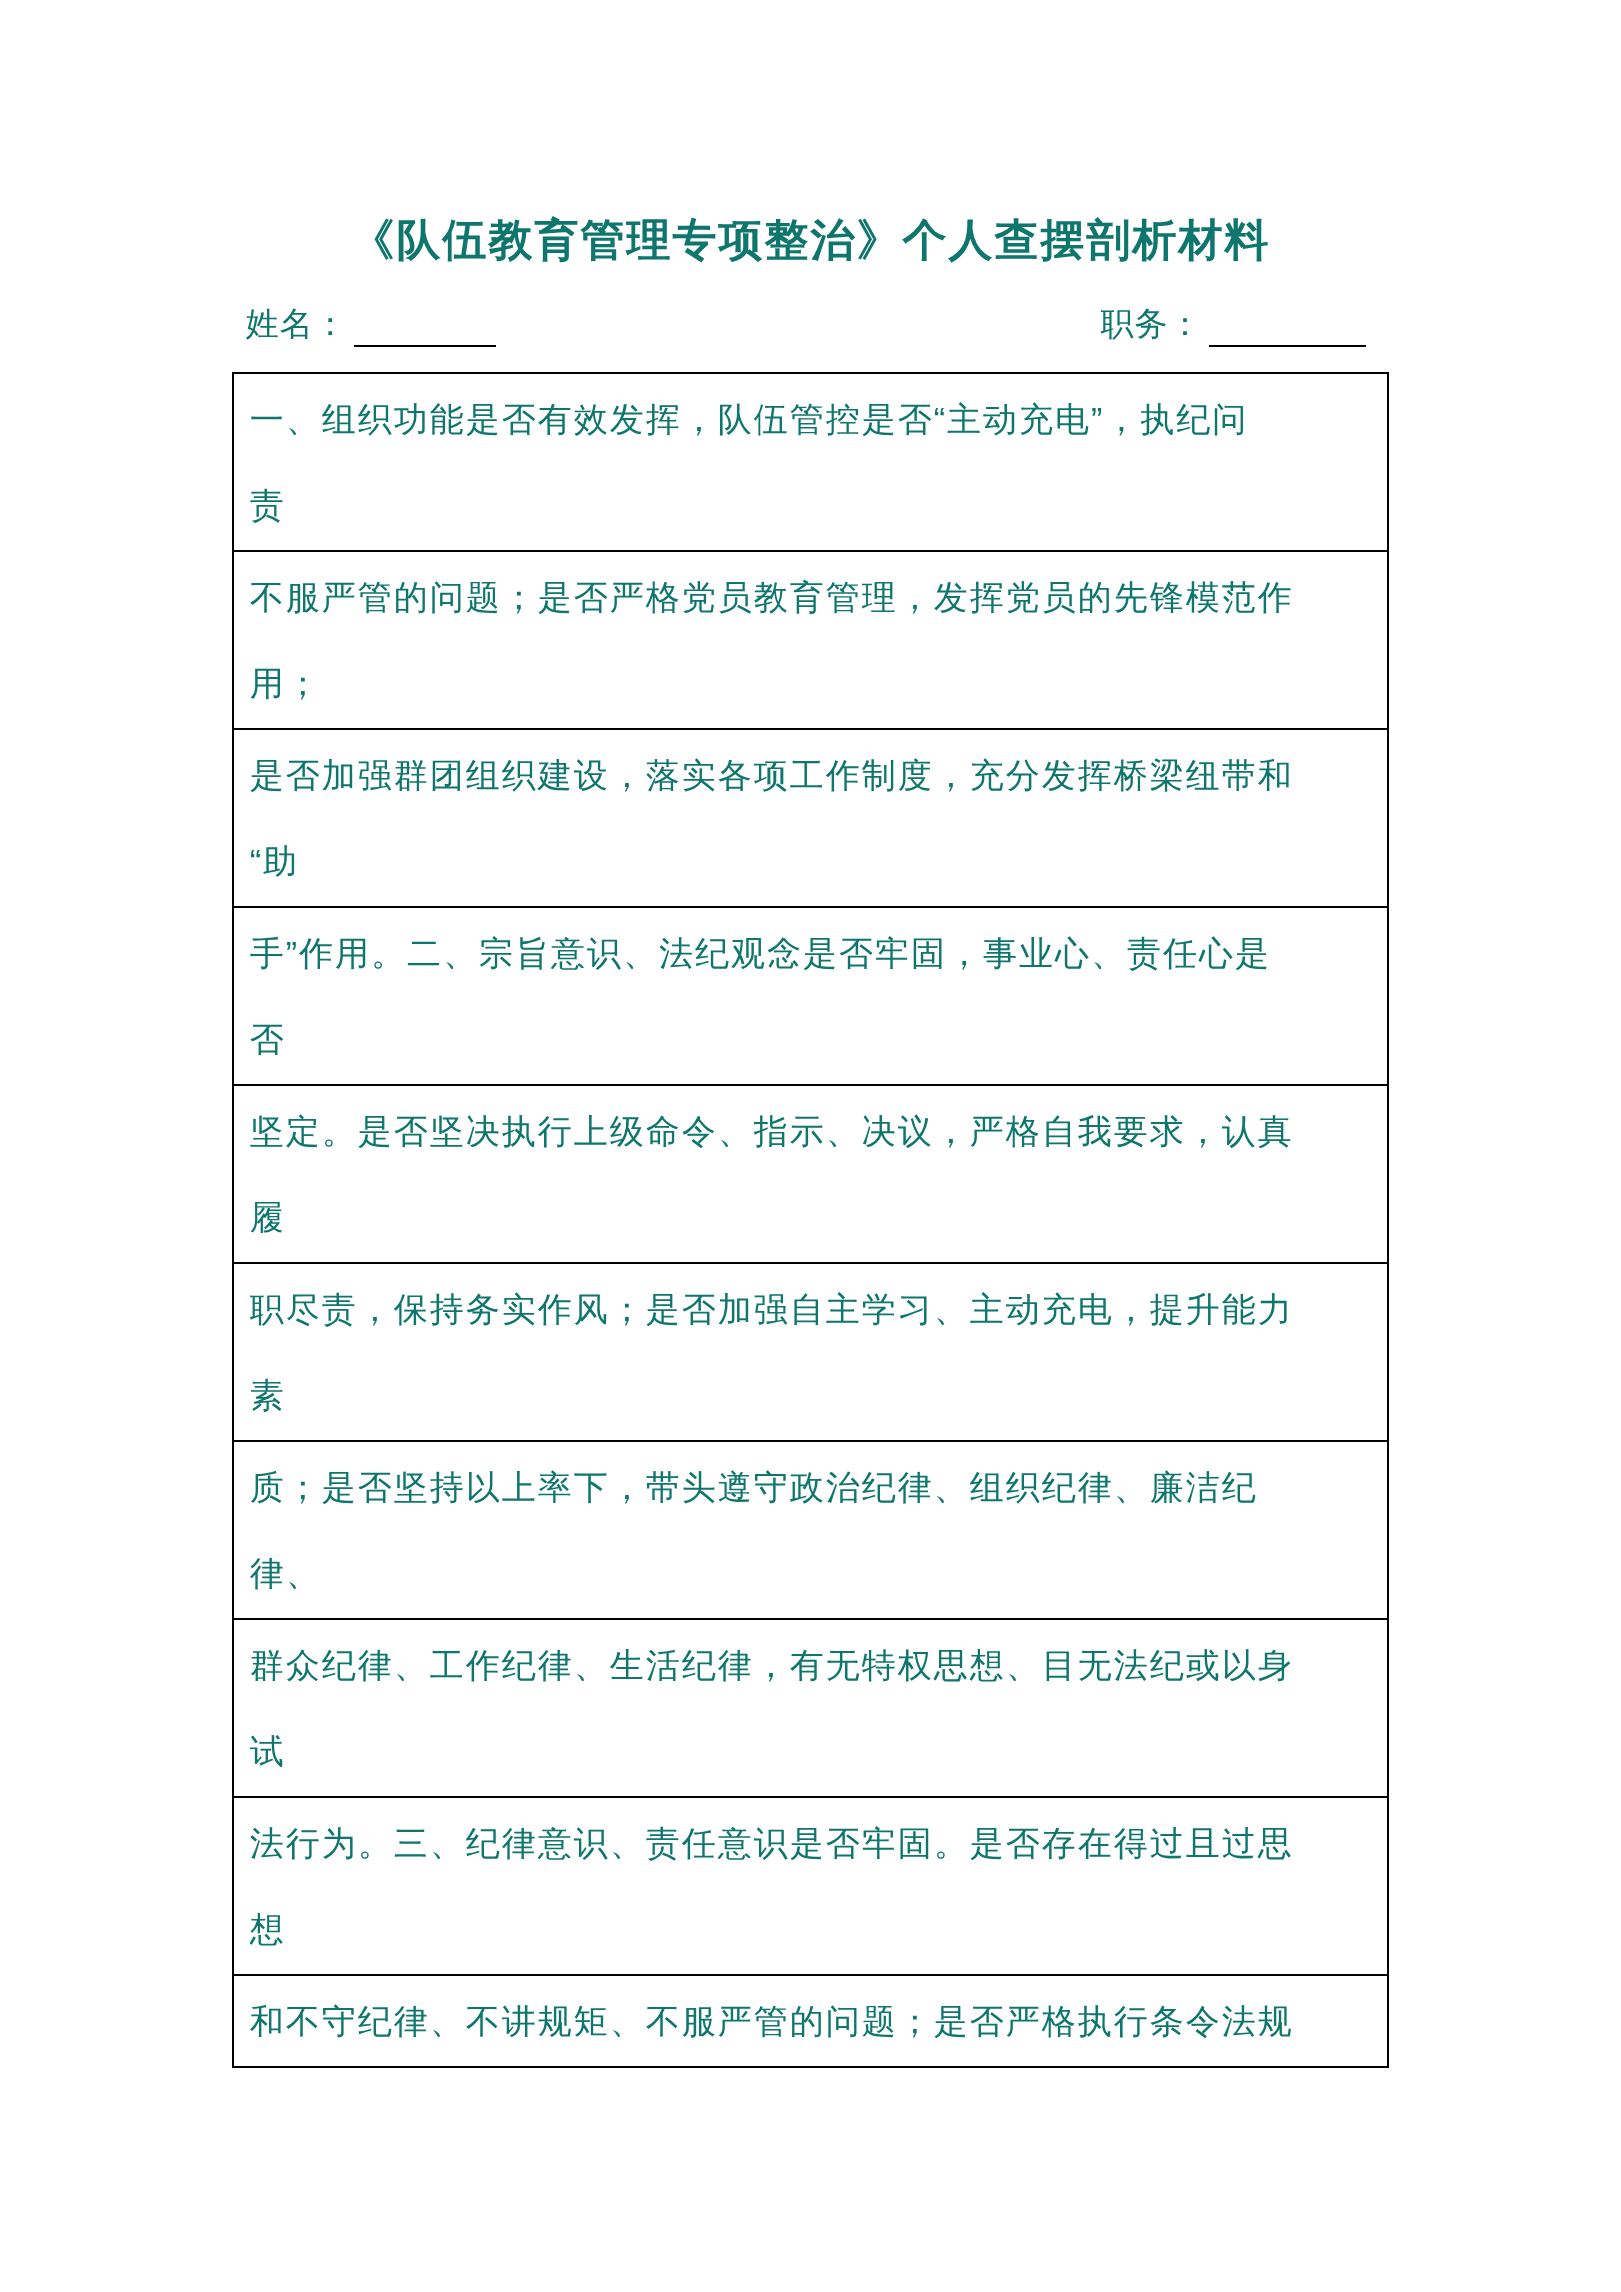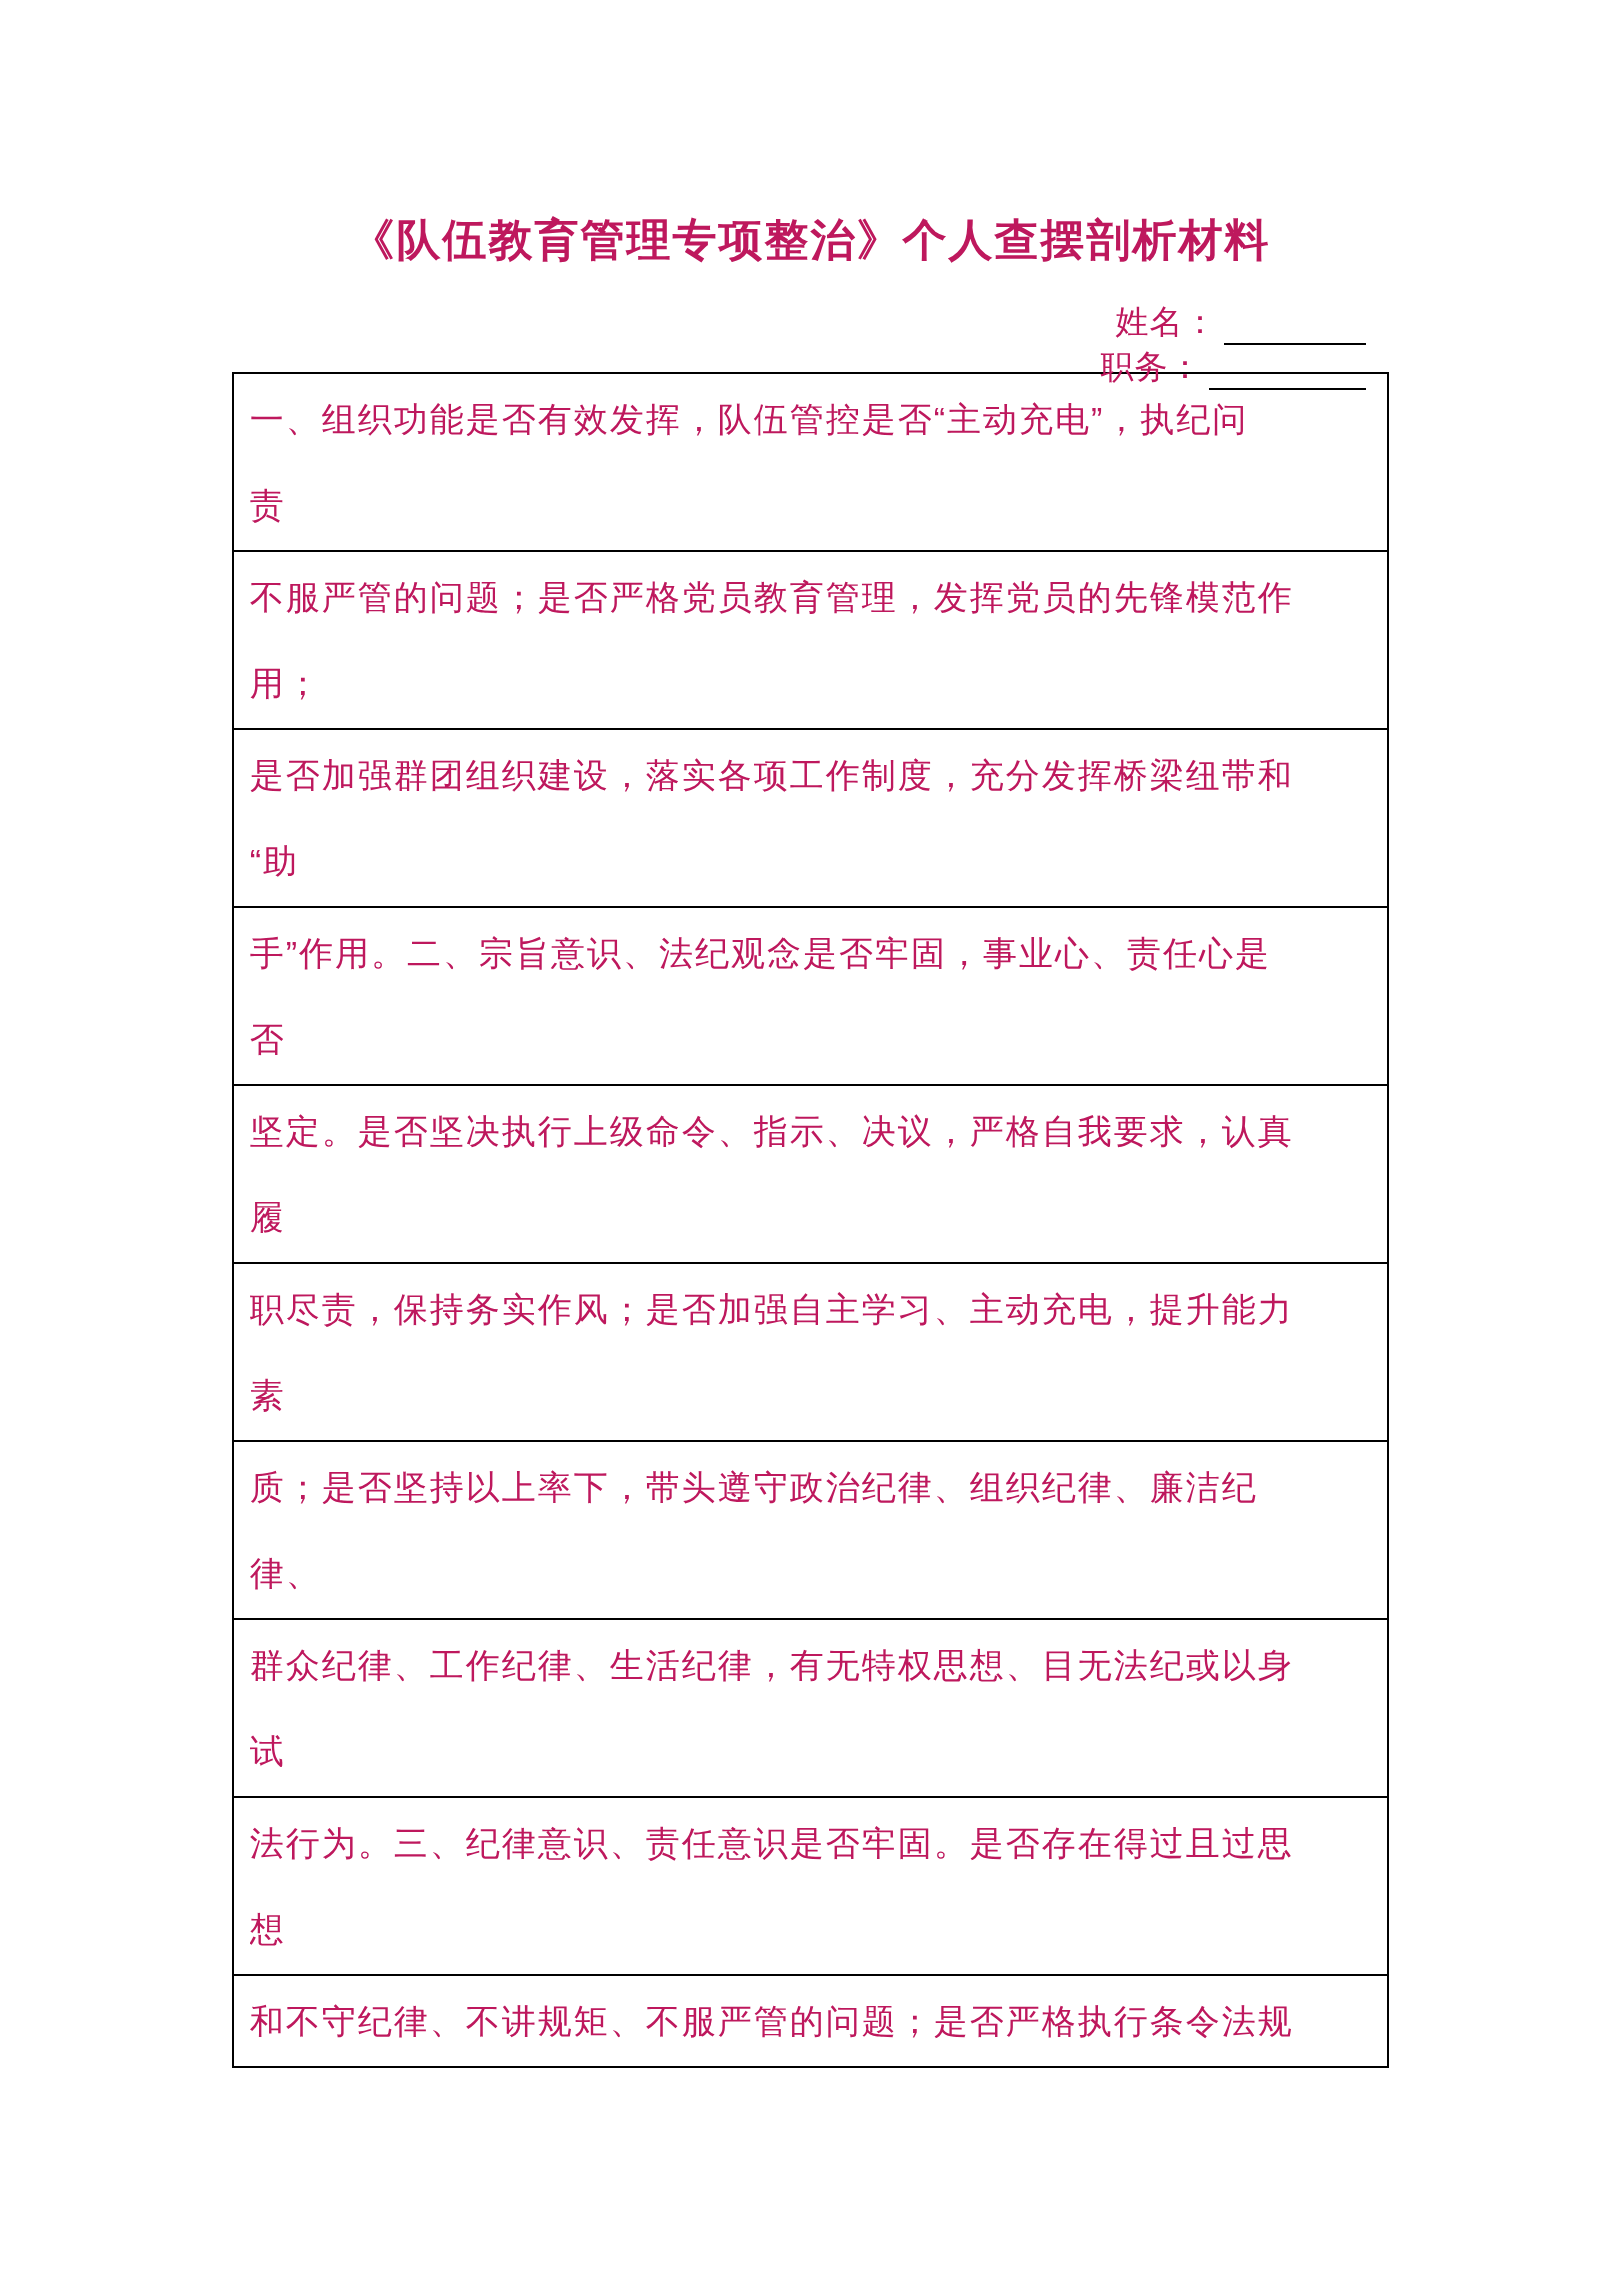--- a/index.html
+++ b/index.html
@@ -5,21 +5,21 @@
   html, body {
     margin: 0;
     padding: 0;
     background: #ffffff;
   }
   .page {
     position: relative;
     width: 1621px;
     height: 2293px;
     background: #ffffff;
-    color: #be185d;
+    color: #0f766e;
     font-family: "Liberation Sans", sans-serif;
     overflow: hidden;
     box-sizing: border-box;
   }
   .doc-title {
     margin: 0;
     padding-top: 214px;
     text-align: center;
     font-size: 44px;
     font-weight: 700;
@@ -33,21 +33,20 @@
   .fields-row {
     display: flex;
     justify-content: space-between;
     align-items: flex-end;
     margin-top: 33px;
     padding: 0 23.5px 0 13.7px;
     font-size: 33px;
     letter-spacing: 1px;
     height: 47px;
     box-sizing: border-box;
-    flex-direction: column;
   }
   .field {
     display: flex;
     align-items: flex-end;
   }
   .blank-line {
     display: inline-block;
     border-bottom: 2px solid #000;
     height: 35px;
     margin-left: 5.9px;

